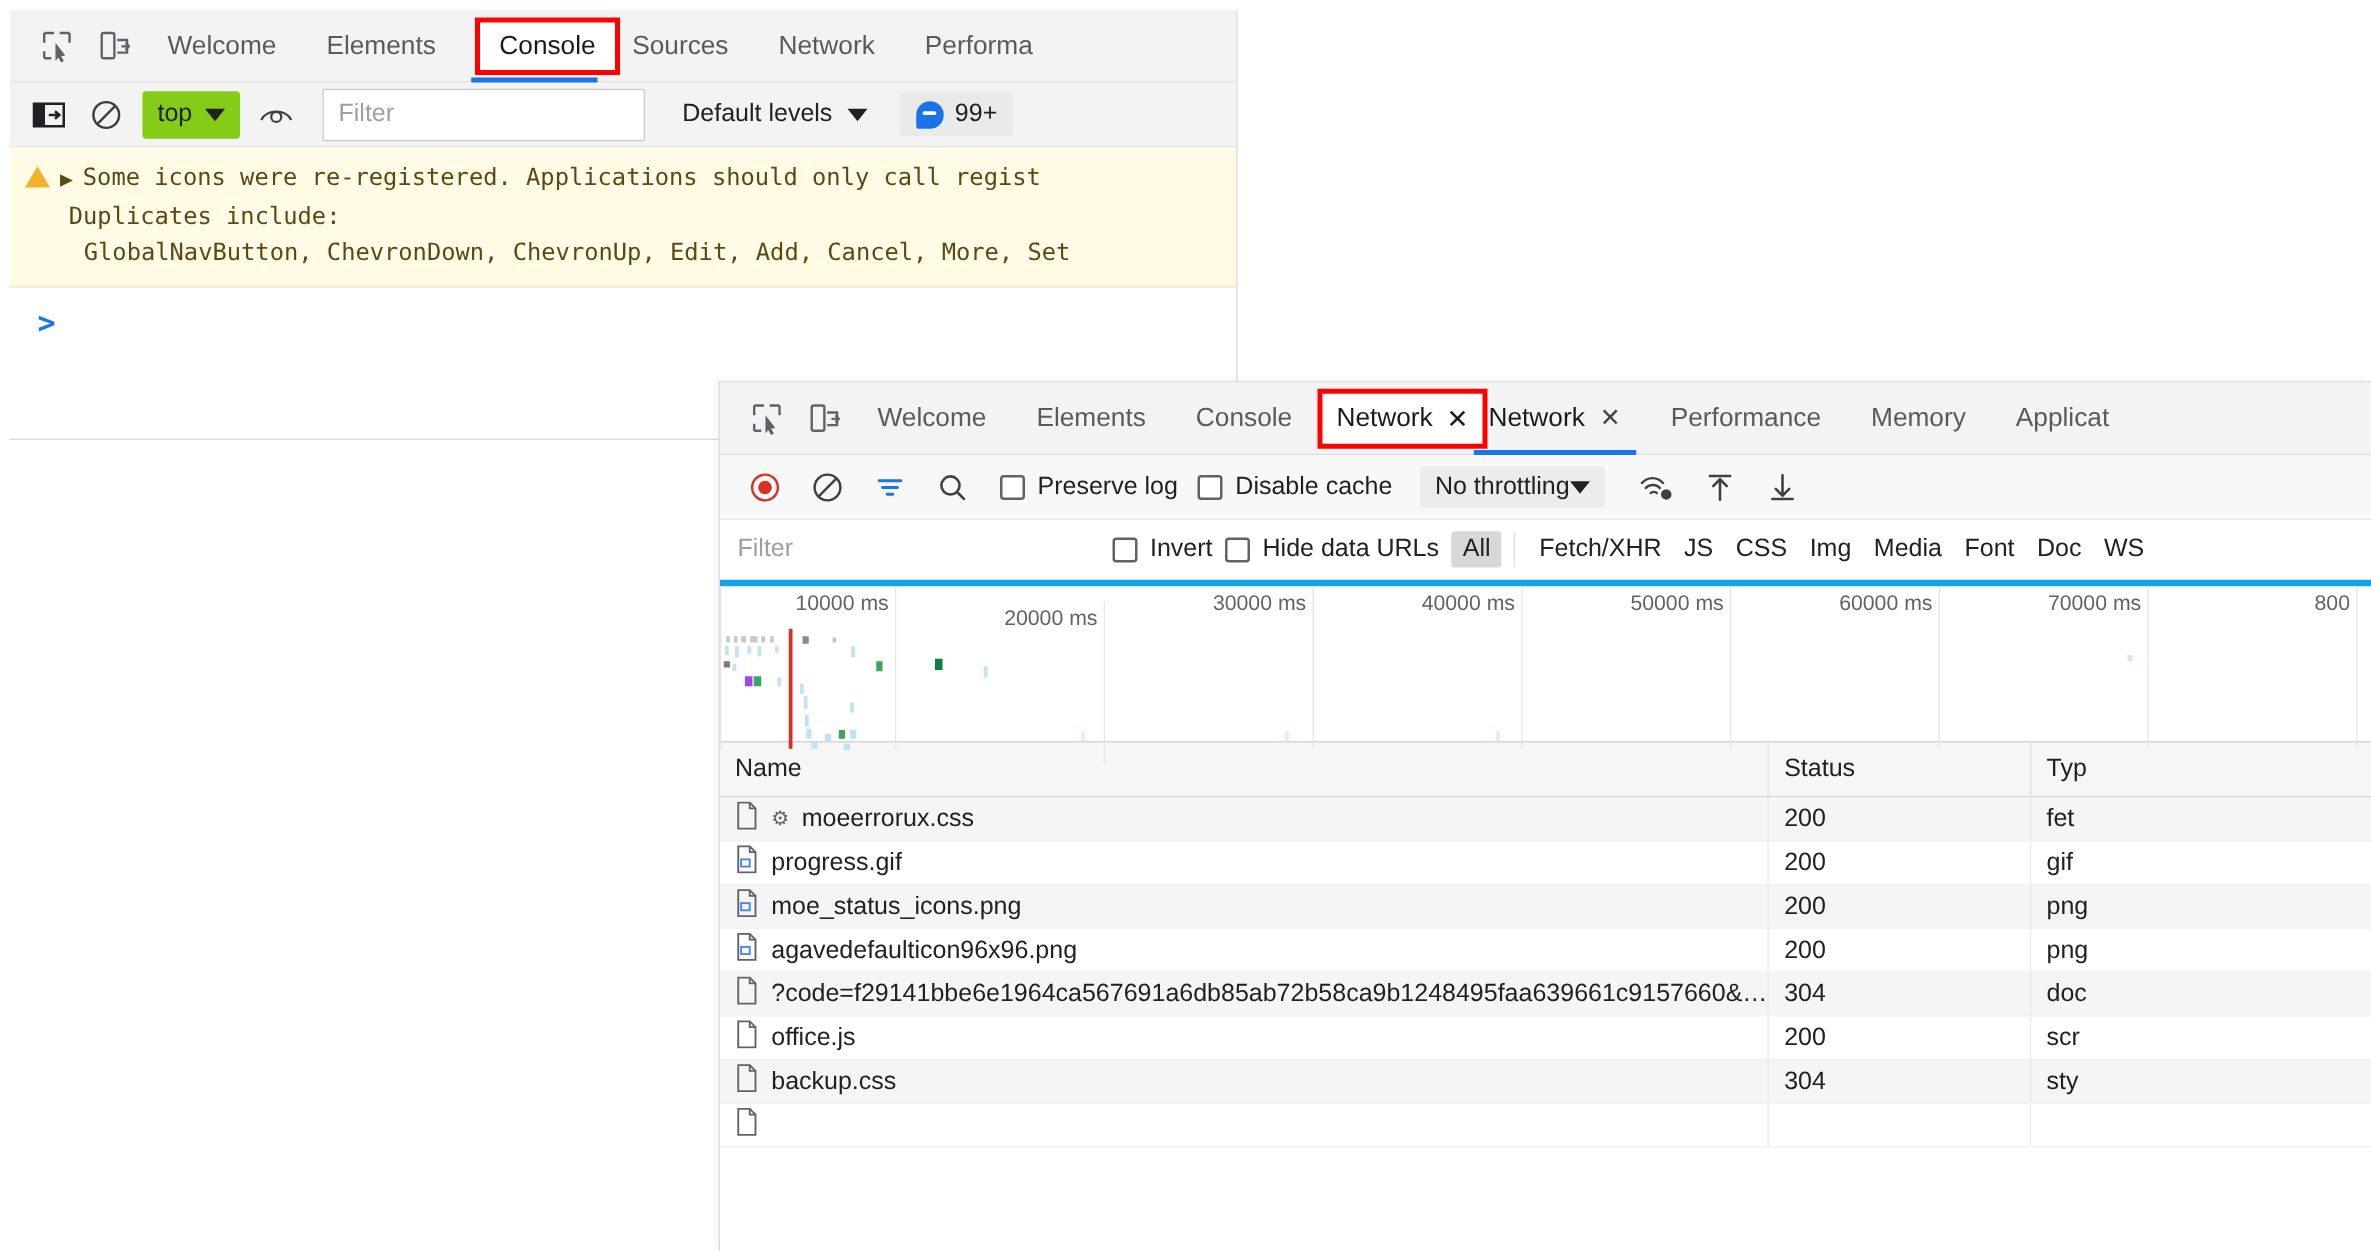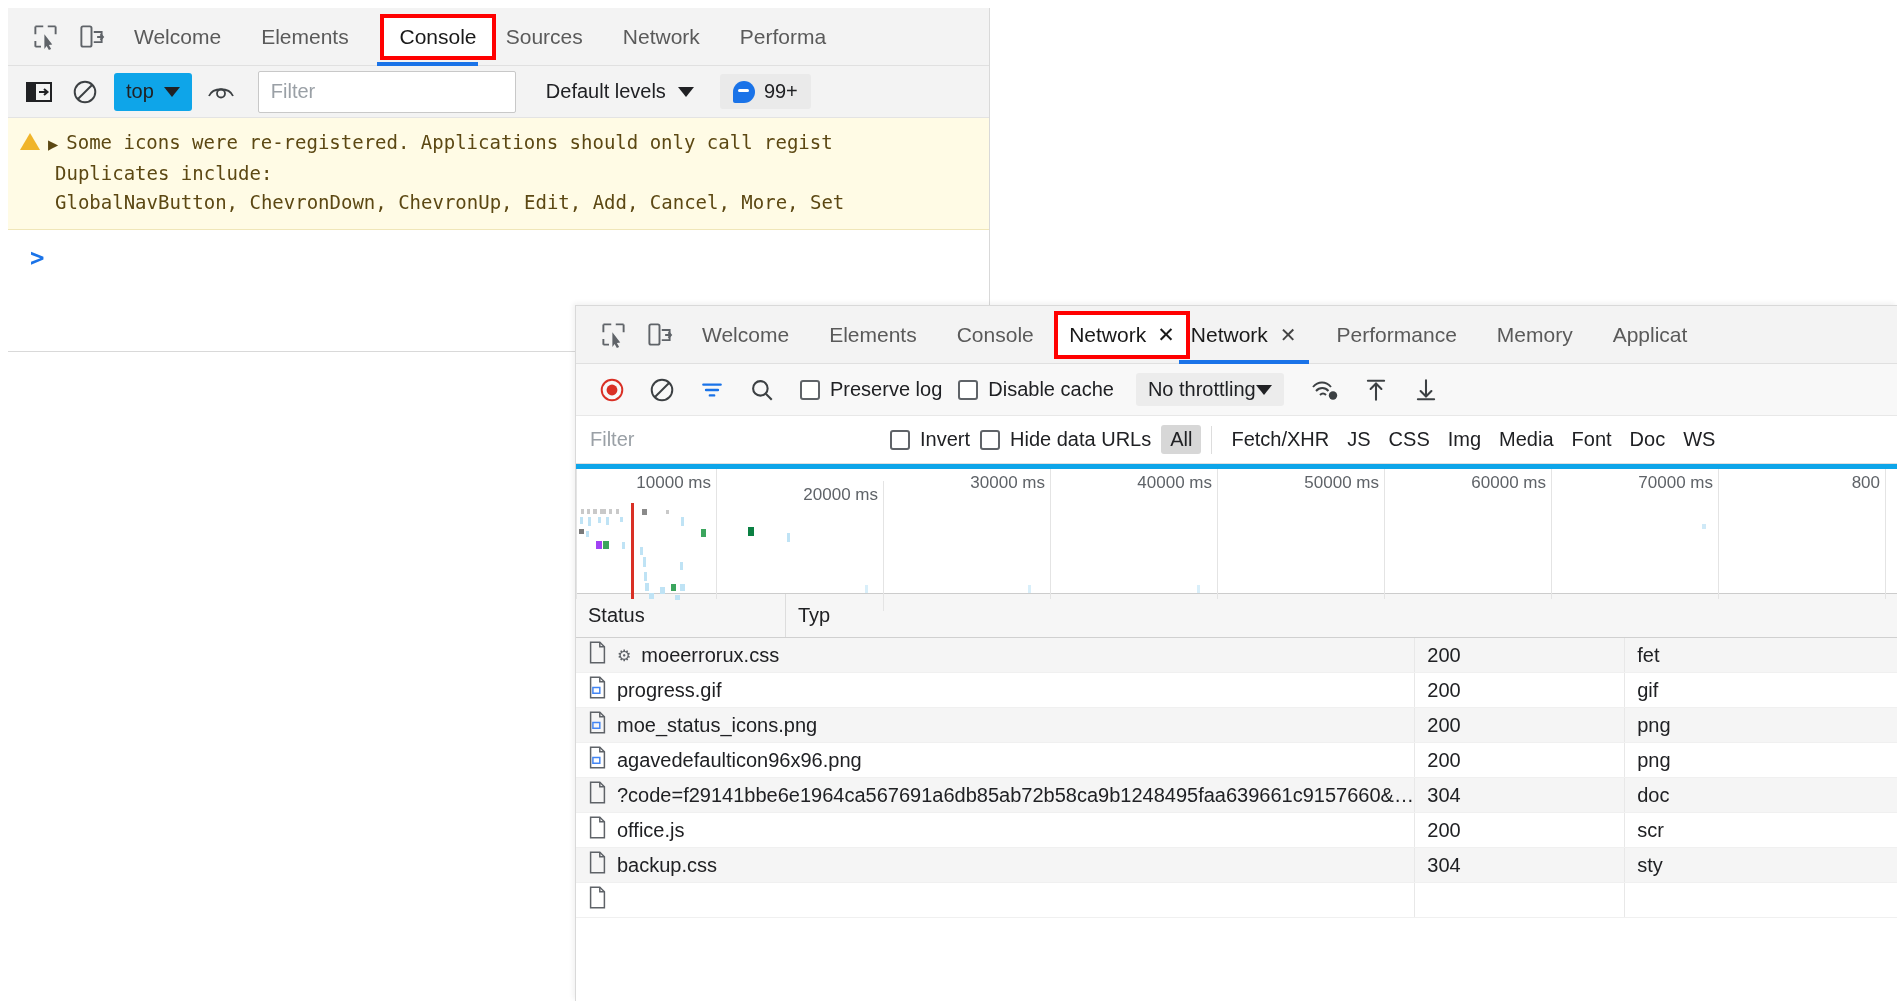--- a/index.html
+++ b/index.html
@@ -70,21 +70,21 @@
     border-bottom:1px solid #e3e3e3;
     padding-left:10px; gap:4px;
   }
   .ctool {
     width:42px; height:42px; display:flex; align-items:center; justify-content:center;
     color:#3c4043; flex:0 0 auto;
   }
   .ctx-select {
     display:flex; align-items:center; gap:10px;
     height:38px; padding:0 12px;
-    background:#0ea5e9; border-radius:3px;
+    background:#84cc16; border-radius:3px;
     font-size:20px; color:#202124; margin:0 4px;justify-content:space-between;
   }
   .caret { width:0;height:0;border-left:8px solid transparent;border-right:8px solid transparent;border-top:10px solid #202124; }
   .filter-box {
     width:258px; height:42px;
     border:1px solid #c8c8c8; background:#fff;
     display:flex; align-items:center; padding:0 12px;
     font-size:20px; color:#9aa0a6;
     margin-left:12px; border-radius:2px;
   }
@@ -260,21 +260,21 @@
       </div>
     </div>
 
     <div class="warn-row">
       <div class="warn-line first">
         <span class="warn-tri"></span>
         <span class="disc">▶</span>
         <span>Some icons were re-registered. Applications should only call regist</span>
       </div>
       <div class="warn-line" style="padding-left:47px;">Duplicates include:</div>
-      <div class="warn-line" style="padding-left:47px;">GlobalNavButton, ChevronDown, ChevronUp, Edit, Add, Cancel, More, Set</div>
+      <div class="warn-line" style="padding-left:59px;">GlobalNavButton, ChevronDown, ChevronUp, Edit, Add, Cancel, More, Set</div>
     </div>
 
     <div class="prompt-row">
       <span class="prompt-chev">&gt;</span>
     </div>
   </div>
 
   <div class="devtools" id="network-panel">
 
     <div class="tabbar">
@@ -465,20 +465,21 @@
       <div class="wbar" style="left:104px;top:115px;width:5px; height:7px; background:#bfe3f5;"></div>
       <div class="wbar" style="left:99px; top:126px;width:5px; height:5px; background:#bfe3f5;"></div>
       <div class="wbar" style="left:289px;top:116px;width:3px; height:8px; background:#d9effa;"></div>
       <div class="wbar" style="left:452px;top:116px;width:3px; height:8px; background:#d9effa;"></div>
       <div class="wbar" style="left:621px;top:116px;width:3px; height:8px; background:#d9effa;"></div>
       <div class="wbar" style="left:1126px;top:55px;width:4px; height:5px; background:#cfe9f7;"></div>
     </div>
 
     <div class="net-table">
       <div class="th-row">
+        <div class="th c-name">Name</div>
         <div class="th c-status">Status</div>
         <div class="th c-type">Typ</div>
       </div>
       <div id="rows-host">
           <div class="tr odd">
             <div class="td c-name">
               <span><svg class="fileicon" viewBox="0 0 16 20" fill="none" stroke="#5f6368" stroke-width="1.3">
                   <path d="M2 1h8l4 4v14H2z"></path>
                   <path d="M10 1v4h4"></path>
                 </svg></span>

